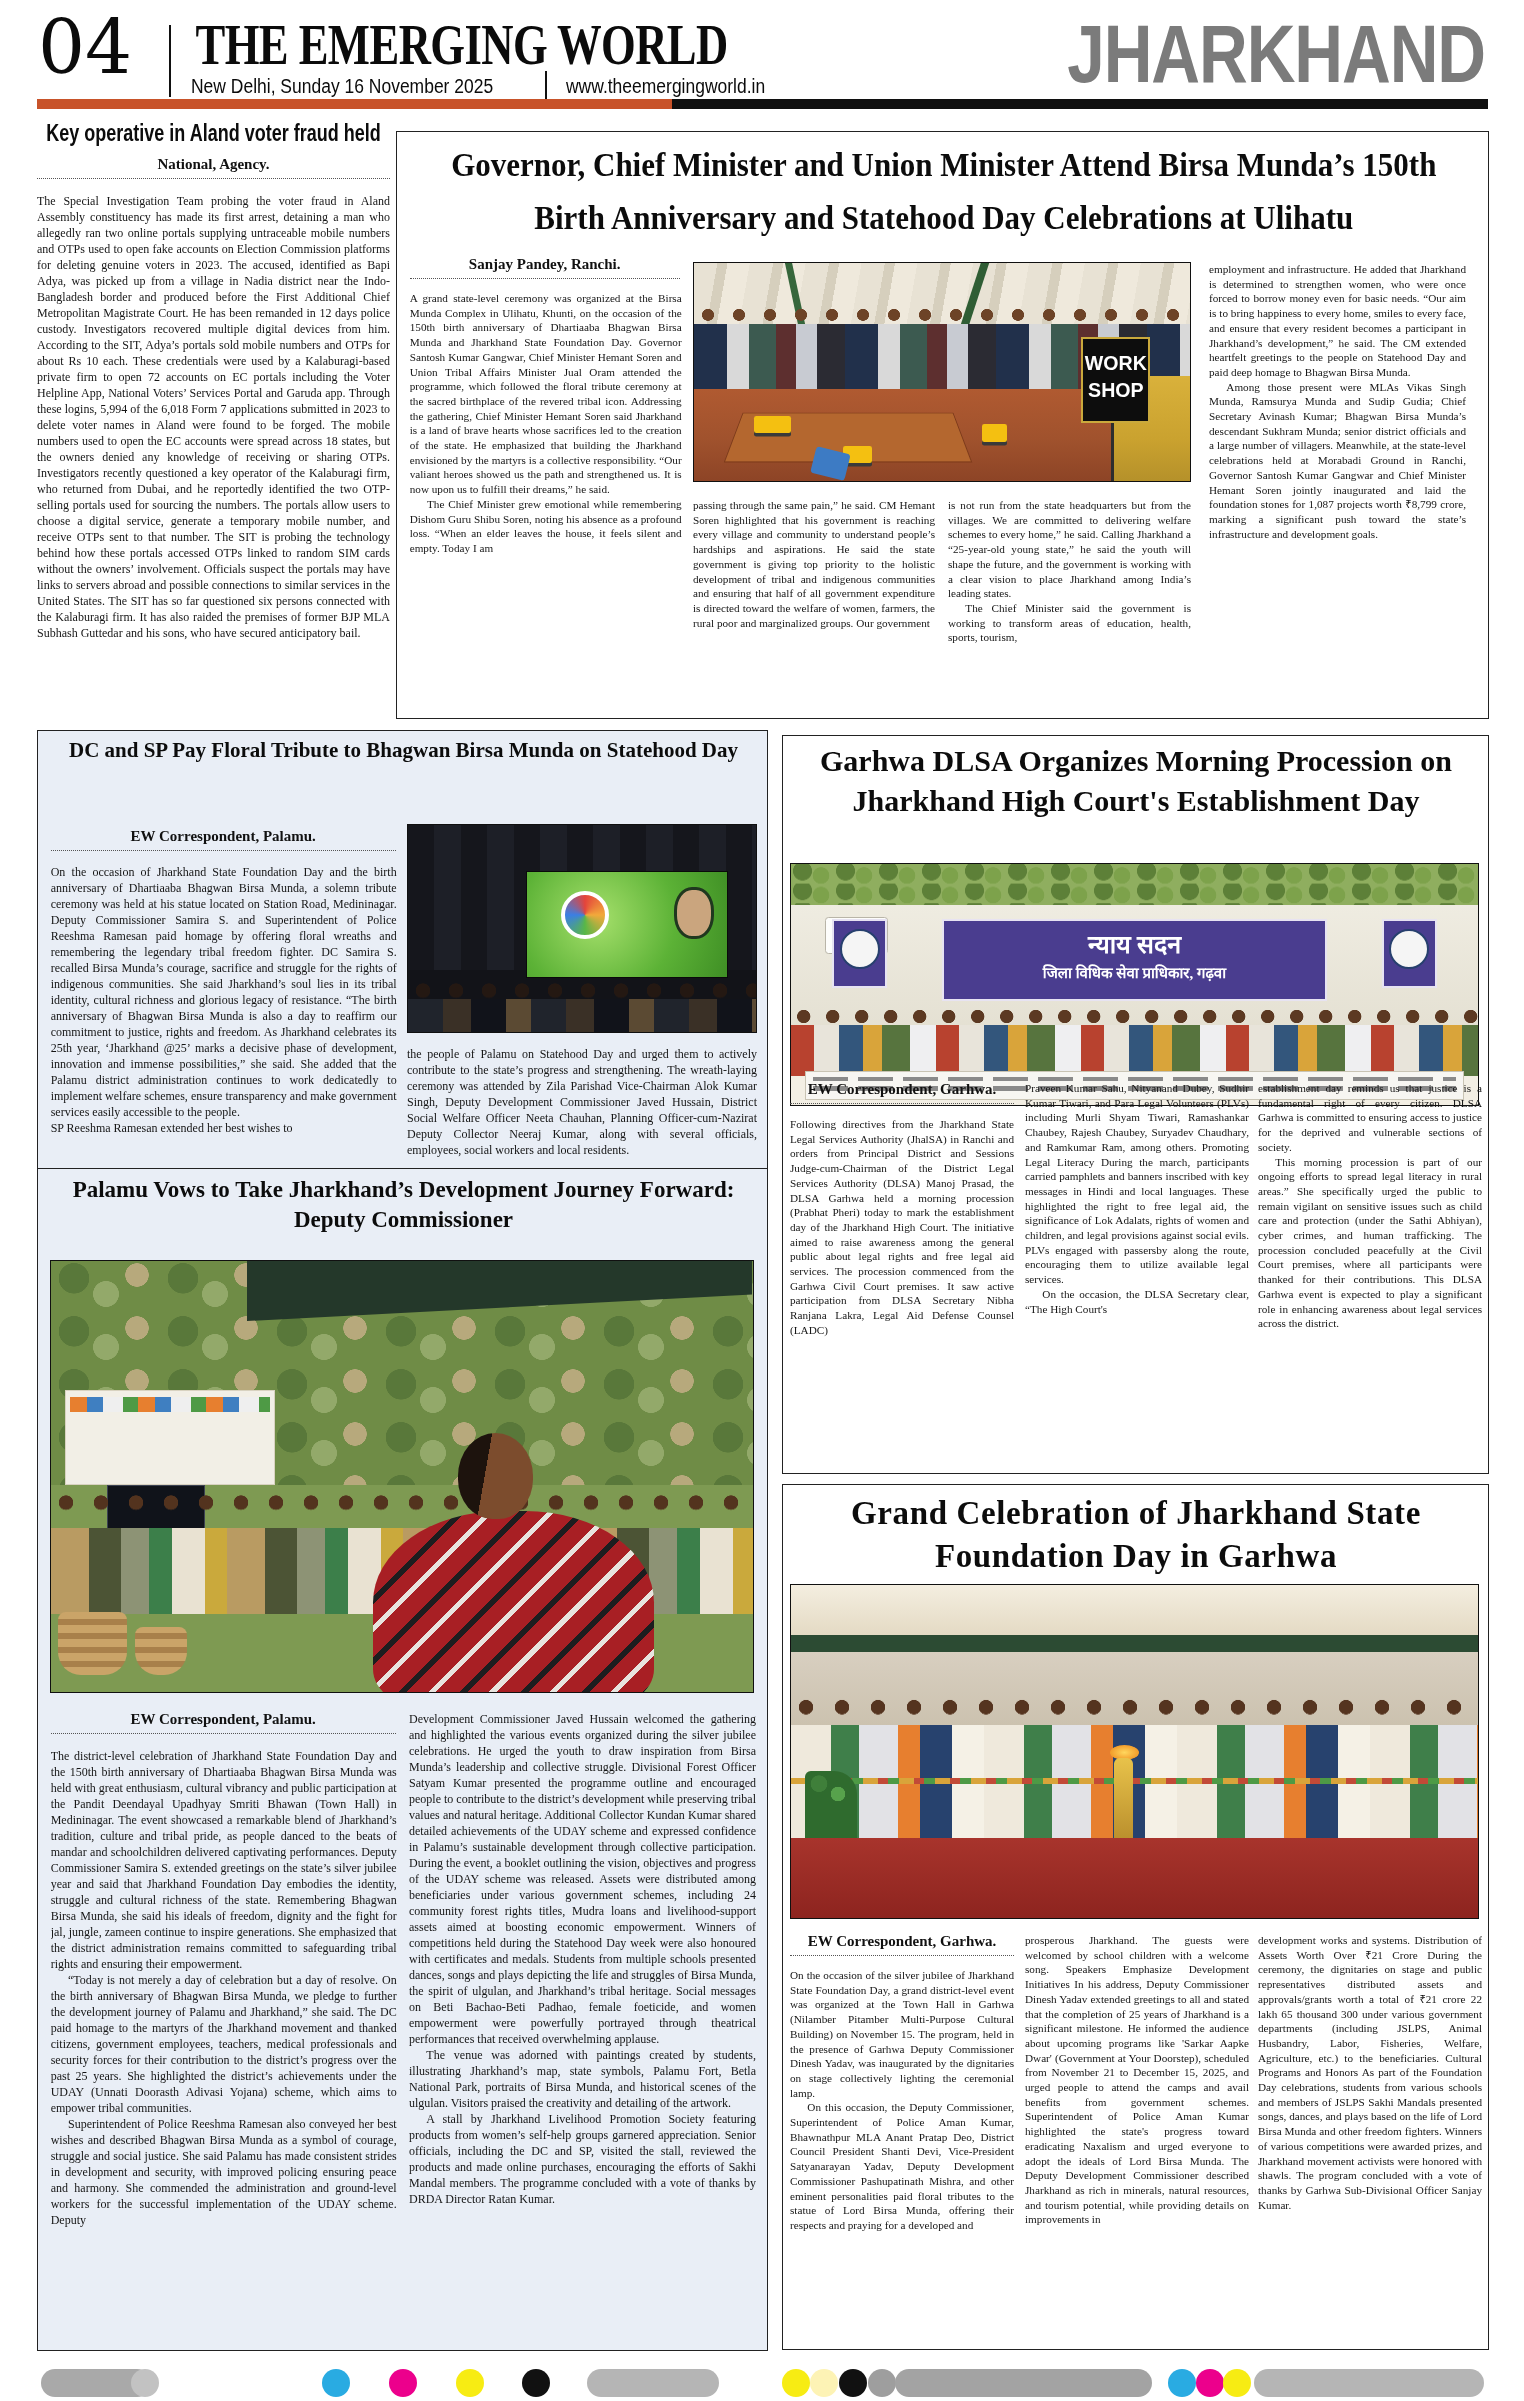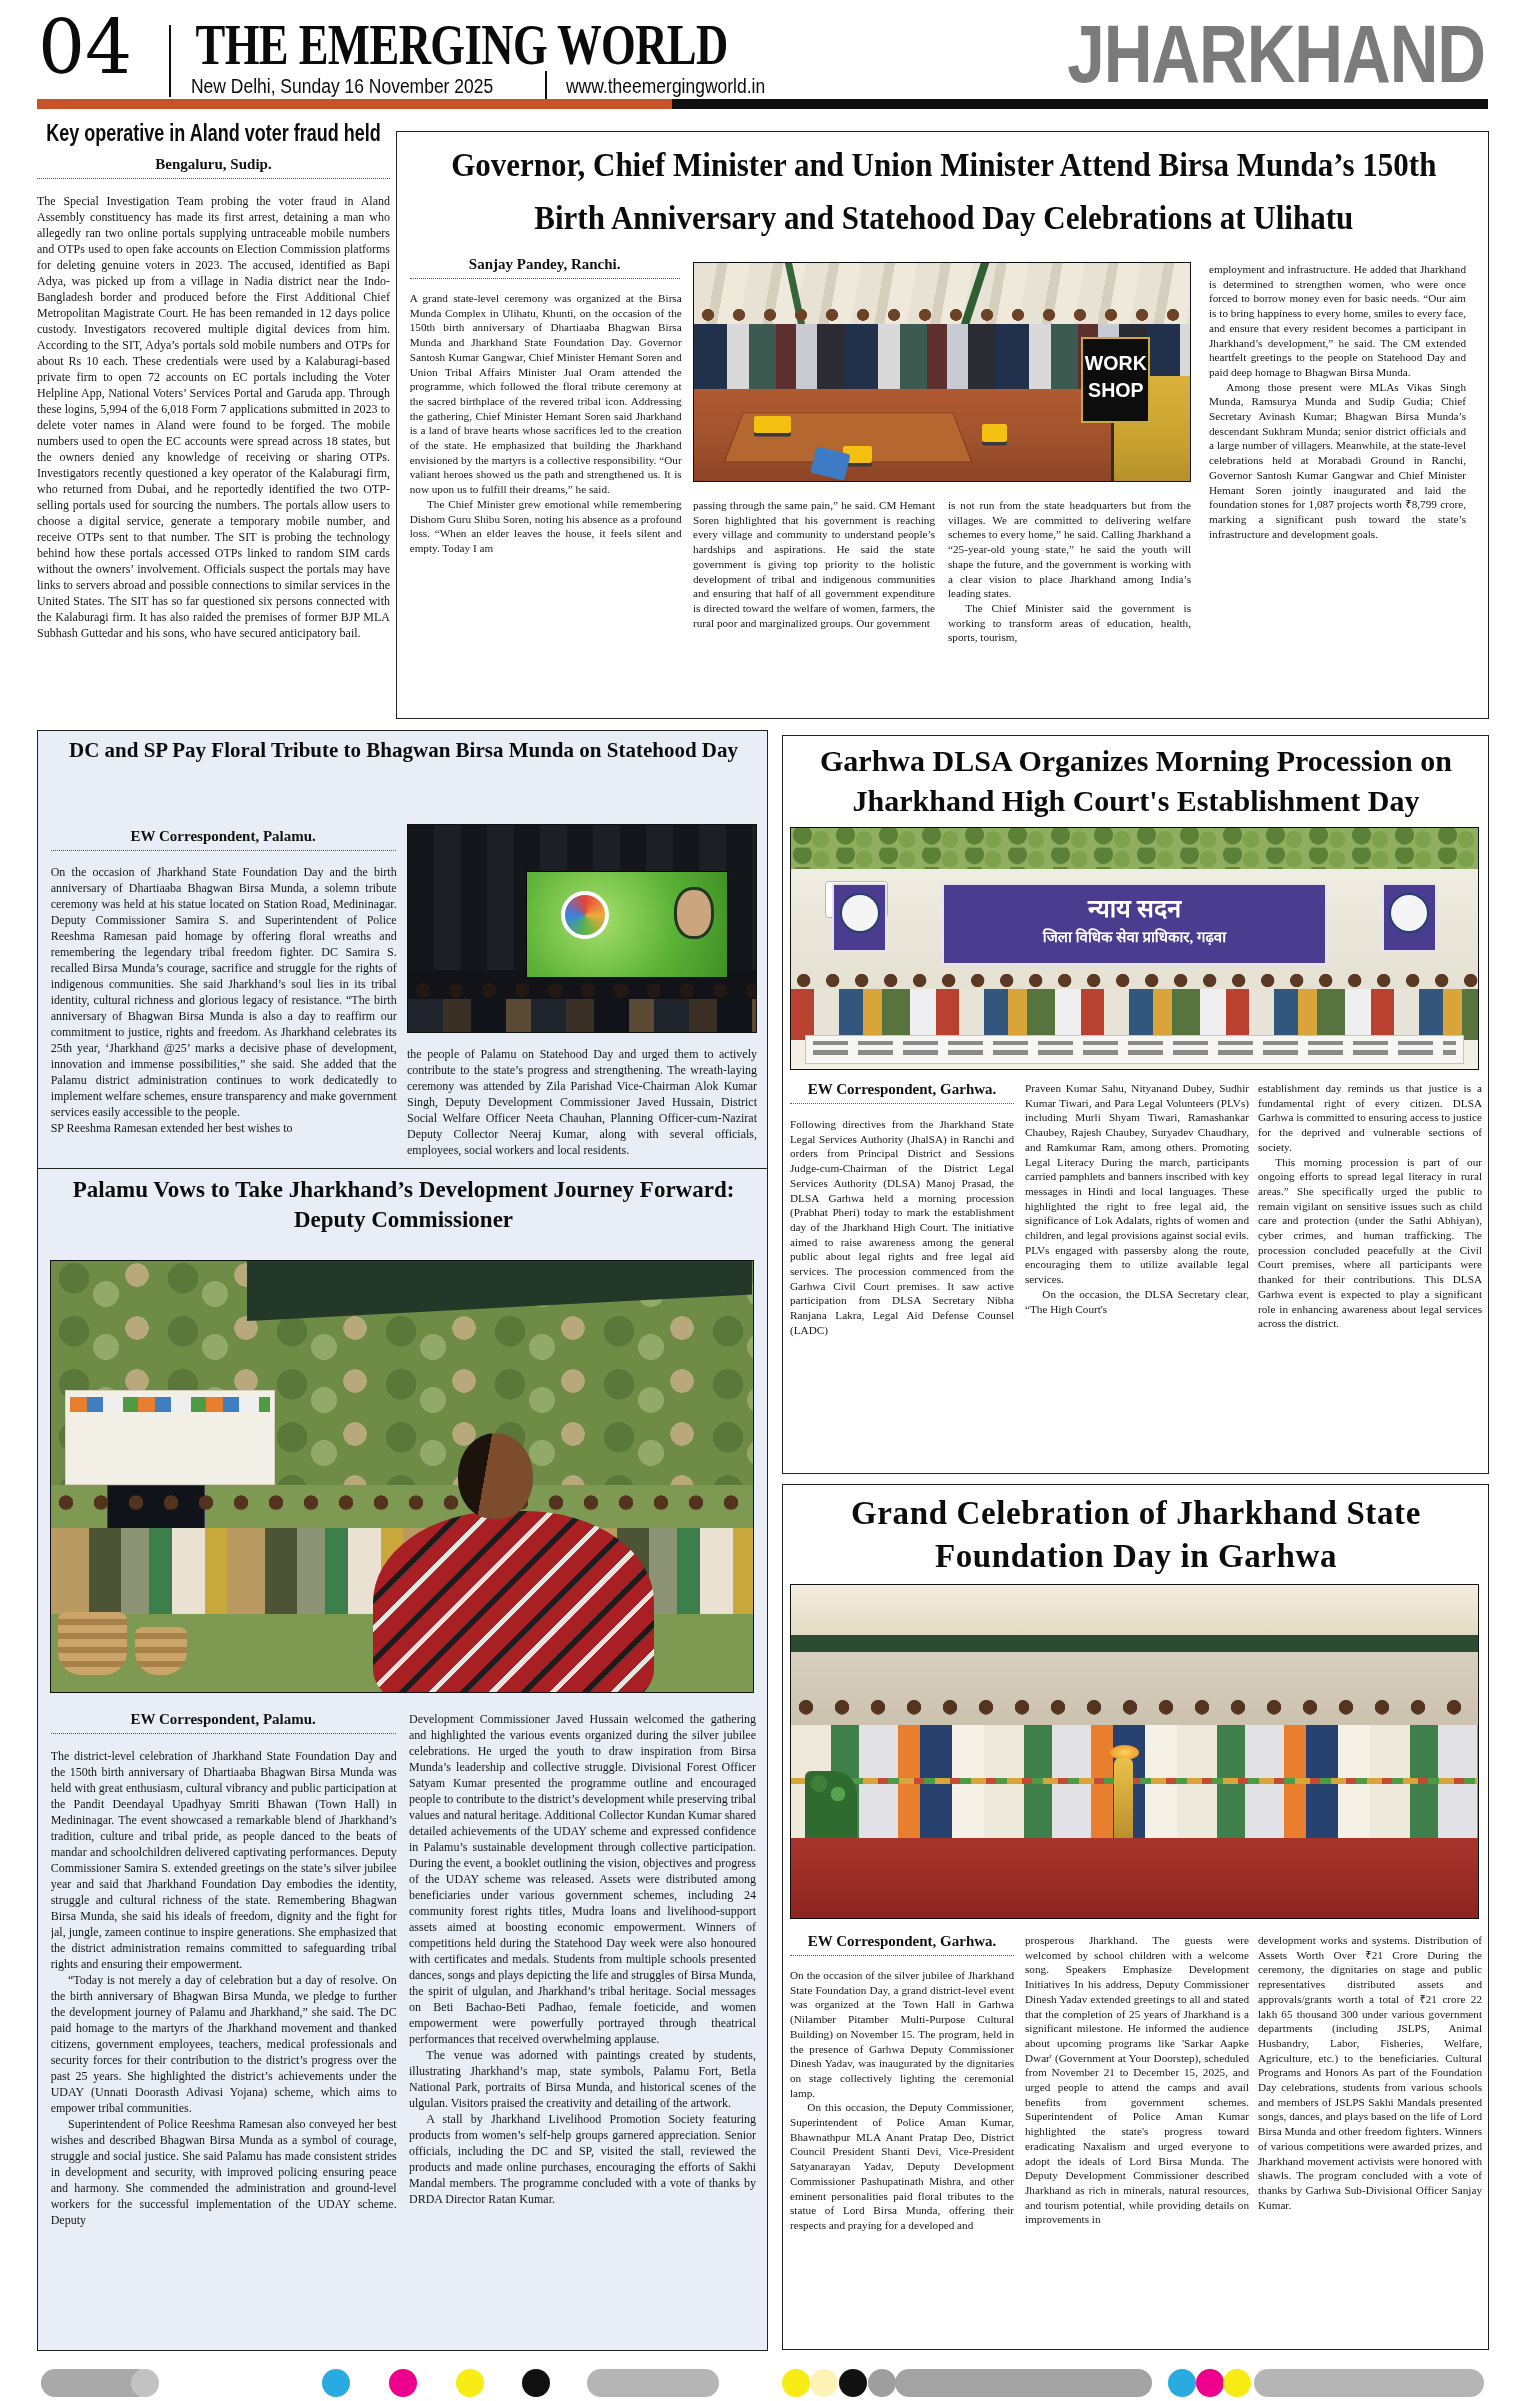--- a/index.html
+++ b/index.html
@@ -51,21 +51,21 @@
   
   #ph2{background:#121318;}
   #ph2 .curtain{position:absolute;left:0;top:0;width:100%;height:70%;background:repeating-linear-gradient(90deg,#15161c 0 26.5px,#1d1f27 26.5px 53px);}
   #ph2 .screen{position:absolute;left:34%;top:22%;width:58%;height:52%;background:radial-gradient(circle at 35% 45%,#a6e06c 0,#5cb236 55%,#3f8f25 100%);border:1.7px solid #0a0a0a;}
   #ph2 .logo{position:absolute;left:44%;top:32%;width:48px;height:48px;border-radius:50%;background:conic-gradient(#e4443b,#f2a93b,#58b747,#3b7fe4,#e4443b);border:4.6px solid #fff;}
   #ph2 .face{position:absolute;right:12%;top:30%;width:40px;height:52px;border-radius:45%;background:#caa57e;border:3.5px solid #20381f;}
   #ph2 .heads{bottom:16%;background:radial-gradient(circle 7.5px at 15px 8.6px,#241812 0 7px,rgba(0,0,0,0) 7.5px);background-size:33px 18.4px;}
   #ph2 .torsos{bottom:0;height:16%;background:repeating-linear-gradient(90deg,#20242c 0 35px,#3a3026 35px 63px,#11131a 63px 98px,#5b4a33 98px 123px);}
 
   
-  #ph3{background:#f3efe4;}
+  #ph3{background:#f3efe4;margin-top:36px;}
   #ph3 .foliage{position:absolute;left:0;top:0;width:100%;height:17%;background:radial-gradient(circle 10.4px at 11.5px 7px,#5d8038 0 9.2px,rgba(0,0,0,0) 9.8px),radial-gradient(circle 9.2px at 30px 11.5px,#7da24b 0 8px,rgba(0,0,0,0) 8.6px),#8fae5f;background-size:43px 19.6px;}
   #ph3 .wall{position:absolute;left:0;top:17%;width:100%;height:53%;background:linear-gradient(180deg,#efece1 0,#e4e0d2 100%);}
   #ph3 .ac{position:absolute;left:5%;top:22%;width:63px;height:37px;background:#fdfdfb;border:1.2px solid #b9b5a8;border-radius:3.5px;}
   #ph3 .banner{position:absolute;left:22%;top:23%;width:56%;height:34%;background:#4a3d8f;border:2.9px solid #e7e3f2;color:#ffffff;text-align:center;font-weight:bold;overflow:hidden;}
   #ph3 .banner .l1{font-size:25px;margin-top:4.6px;}
   #ph3 .banner .l2{font-size:15px;margin-top:2.3px;}
   #ph3 .sq{position:absolute;top:23%;width:55px;height:69px;background:#4a3d8f;border:2.3px solid #e7e3f2;}
   #ph3 .sq .disc{margin:8px auto;width:36px;height:36px;border-radius:50%;background:#f5f5f5;border:2.3px solid #27406e;}
   #ph3 .heads{top:60%;background:radial-gradient(circle 7px at 12.7px 7.5px,#5c3922 0 6.3px,rgba(0,0,0,0) 7px);background-size:29px 16px;}
   #ph3 .torsos{top:67%;height:21%;background:repeating-linear-gradient(90deg,#b8422f 0 23px,#e8e4da 23px 48px,#33567c 48px 72px,#d9a43a 72px 91px,#57743e 91px 119px,#efeff1 119px 145px);}
@@ -113,21 +113,21 @@
   <div class="abs masthead" data-name="masthead-title">THE EMERGING WORLD</div>
   <div class="abs dateline" data-name="edition-dateline">New Delhi, Sunday 16 November 2025</div>
   <div class="abs date-rule" data-name="dateline-divider"></div>
   <div class="abs website" data-name="website-url">www.theemergingworld.in</div>
   <div class="abs section" data-name="section-title">JHARKHAND</div>
   <div class="abs bar-orange" data-name="header-accent-bar"></div>
   <div class="abs bar-black" data-name="header-black-bar"></div>
 
   <div class="box" data-name="article-voter-fraud" style="left:37px;top:119px;width:353px;height:605px;">
     <div class="hl" data-name="voter-fraud-headline" style="left:0;top:0;width:100%;font-family:'Liberation Sans',sans-serif;font-size:18px;transform:scale(1,1.38);transform-origin:center top;white-space:nowrap;">Key operative in Aland voter fraud held</div>
-    <div class="byline" data-name="voter-fraud-byline" style="left:0;top:37px;width:100%;">Bengaluru, Sudip.</div>
+    <div class="byline" data-name="voter-fraud-byline" style="left:0;top:37px;width:100%;">National, Agency.</div>
     <div class="coltext t21" data-name="voter-fraud-body" style="left:0;top:74px;width:100%;height:529px;">
       <p>The Special Investigation Team probing the voter fraud in Aland Assembly constituency has made its first arrest, detaining a man who allegedly ran two online portals supplying untraceable mobile numbers and OTPs used to open fake accounts on Election Commission platforms for deleting genuine voters in 2023. The accused, identified as Bapi Adya, was picked up from a village in Nadia district near the Indo-Bangladesh border and produced before the First Additional Chief Metropolitan Magistrate Court. He has been remanded in 12 days police custody. Investigators recovered multiple digital devices from him. According to the SIT, Adya’s portals sold mobile numbers and OTPs for about Rs 10 each. These credentials were used by a Kalaburagi-based private firm to open 72 accounts on EC portals including the Voter Helpline App, National Voters’ Services Portal and Garuda app. Through these logins, 5,994 of the 6,018 Form 7 applications submitted in 2023 to delete voter names in Aland were found to be forged. The mobile numbers used to open the EC accounts were spread across 18 states, but the owners denied any knowledge of receiving or sharing OTPs. Investigators recently questioned a key operator of the Kalaburagi firm, who returned from Dubai, and he reportedly identified the two OTP-selling portals used for sourcing the numbers. The portals allow users to choose a digital service, generate a temporary mobile number, and receive OTPs sent to that number. The SIT is probing the technology behind how these portals accessed OTPs linked to random SIM cards without the owners’ involvement. Officials suspect the portals may have links to servers abroad and possible connections to similar services in the United States. The SIT has so far questioned six persons connected with the Kalaburagi firm. It has also raided the premises of former BJP MLA Subhash Guttedar and his sons, who have secured anticipatory bail.</p>
     </div>
   </div>
 
   <div class="box bordered" data-name="article-ulihatu" style="left:396px;top:131px;width:1093px;height:588px;background:#fff;">
     <div class="hl" data-name="ulihatu-headline" style="left:17.3px;top:7px;width:1059px;font-size:31px;line-height:1.5;transform:scale(1,1.12);transform-origin:center top;">Governor, Chief Minister and Union Minister Attend Birsa Munda’s 150th Birth Anniversary and Statehood Day Celebrations at Ulihatu</div>
     <div class="byline" data-name="ulihatu-byline" style="left:12.7px;top:124px;width:270px;text-align:center;">Sanjay Pandey, Ranchi.</div>
     <div class="coltext t20" data-name="ulihatu-col1" style="left:12.7px;top:159px;width:272px;height:420px;">
       <p>A grand state-level ceremony was organized at the Birsa Munda Complex in Ulihatu, Khunti, on the occasion of the 150th birth anniversary of Dhartiaaba Bhagwan Birsa Munda and Jharkhand State Foundation Day. Governor Santosh Kumar Gangwar, Chief Minister Hemant Soren and Union Tribal Affairs Minister Jual Oram attended the programme, which followed the floral tribute ceremony at the sacred birthplace of the revered tribal icon. Addressing the gathering, Chief Minister Hemant Soren said Jharkhand is a land of brave hearts whose sacrifices led to the creation of the state. He emphasized that building the Jharkhand envisioned by the martyrs is a collective responsibility. “Our valiant heroes showed us the path and strengthened us. It is now upon us to fulfill their dreams,” he said.</p>

